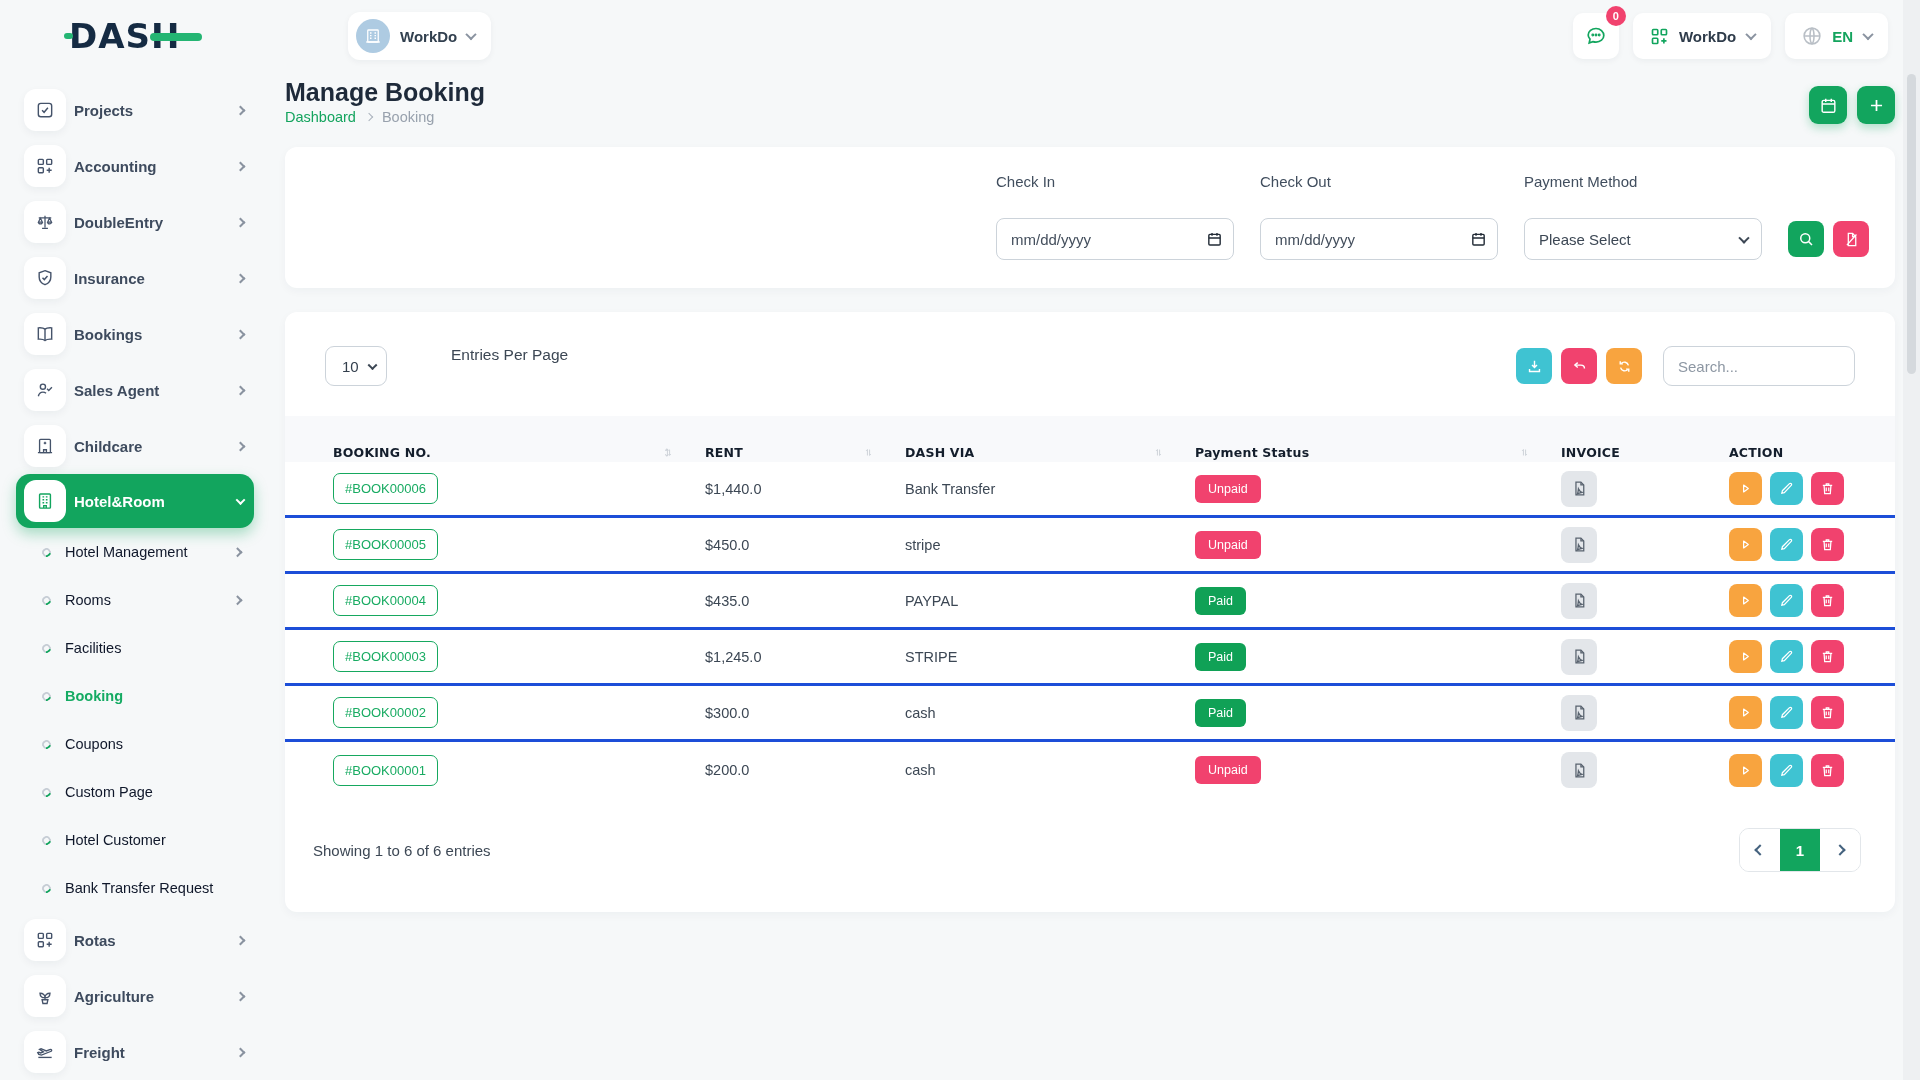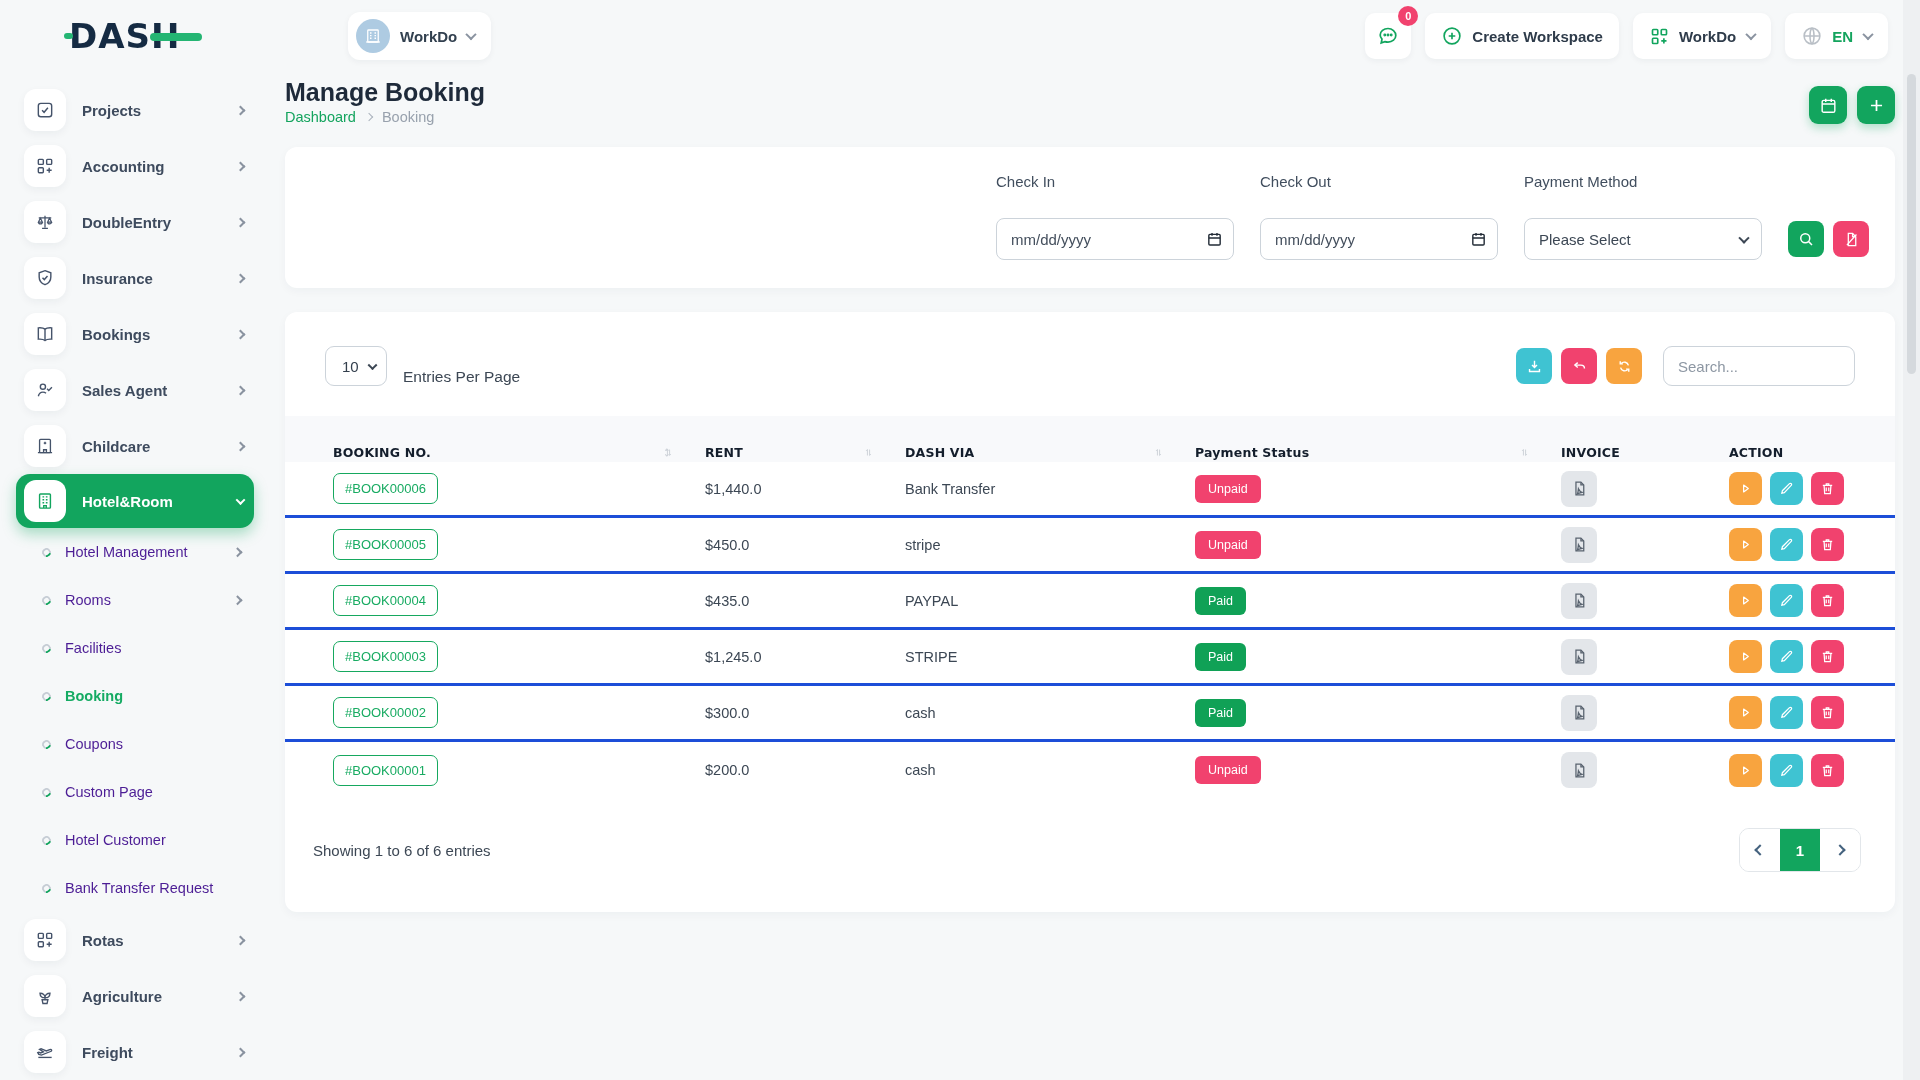--- a/index.html
+++ b/index.html
@@ -25,31 +25,31 @@
   .chev.right { transform:rotate(-45deg); }
   .top-right { margin-left:auto; display:flex; align-items:center; gap:14px; }
   .icon-pill, .text-pill { background:#fff; border-radius:10px; height:46px; box-shadow:0 2px 6px rgba(20,40,60,.05); display:flex; align-items:center; cursor:pointer; }
   .icon-pill { width:46px; justify-content:center; position:relative; }
   .msg-badge { position:absolute; top:-7px; right:-7px; min-width:20px; height:20px; border-radius:10px; background:#f1426e; color:#fff; font-size:11px; font-weight:700; display:flex; align-items:center; justify-content:center; padding:0 5px; }
   .text-pill { padding:0 16px; gap:9px; font-size:15px; font-weight:600; color:#2e3b4a; }
   .text-pill .chev { margin-left:2px; }
   .lang-label { color:#14a45e; font-weight:700; }
   
   .sidebar { position:absolute; left:0; top:72px; width:272px; bottom:0; padding:10px 18px 0 16px; overflow:hidden; }
-  .side-item { display:flex; align-items:center; height:56px; gap:16px; cursor:pointer; padding:0 10px 0 8px; }
+  .side-item { display:flex; align-items:center; height:56px; gap:8px; cursor:pointer; padding:0 10px 0 8px; }
   .side-icon-box { width:42px; height:42px; border-radius:12px; background:#fff; box-shadow:0 3px 8px rgba(20,40,60,.05); display:flex; align-items:center; justify-content:center; flex:0 0 auto; color:#45536a; }
   .side-label { font-size:15px; font-weight:600; color:#3e4b5e; flex:1; }
   .side-item .chev { flex:0 0 auto; width:7px; height:7px; }
   .side-item.active { background:#12a55e; border-radius:14px; height:54px; box-shadow:0 6px 14px rgba(18,165,94,.35); }
   .side-item.active .side-icon-box { box-shadow:none; color:#12a55e; }
   .side-item.active .side-label { color:#fff; font-weight:700; }
   .side-item.active .chev { border-color:#fff; }
   .sub-item { display:flex; align-items:center; height:48px; gap:14px; padding-left:26px; cursor:pointer; }
   .bullet { width:9px; height:9px; border-radius:50%; border:2px solid #c6cdd5; border-bottom-color:#12a55e; transform:rotate(-35deg); flex:0 0 auto; }
-  .sub-label { font-size:14.5px; font-weight:500; color:#4c1d95; flex:1; }
+  .sub-label { font-size:14.5px; font-weight:500; color:#0f172a; flex:1; }
   .sub-item.active .sub-label { color:#15ab63; font-weight:600; }
   .sub-item .chev { margin-right:14px; width:6.5px; height:6.5px; }
   
   .main { position:absolute; left:285px; right:25px; top:72px; }
   .page-head { display:flex; align-items:flex-start; }
   .page-title { font-size:25px; font-weight:700; color:#1e2a3a; margin-top:6px; }
   .breadcrumb { display:flex; align-items:center; gap:10px; margin-top:2px; font-size:14.5px; }
   .crumb-link { color:#14a45e; cursor:pointer; }
   .crumb-sep { width:6px; height:6px; border-right:1.8px solid #aab2bc; border-bottom:1.8px solid #aab2bc; transform:rotate(-45deg); }
   .crumb-current { color:#98a1ad; }
@@ -68,21 +68,21 @@
   }
   .text-input::placeholder { color:#444f5d; opacity:1; }
   .input-glyph { position:absolute; right:11px; top:50%; transform:translateY(-50%); pointer-events:none; display:flex; }
   .sel-chev { position:absolute; right:14px; top:50%; transform:translateY(-62%) rotate(45deg); width:8px; height:8px; border-right:2px solid #3c4754; border-bottom:2px solid #3c4754; pointer-events:none; }
   .filter-btns { display:flex; gap:9px; padding-bottom:3px; }
   .sq-btn { width:36px; height:36px; border:none; border-radius:8px; display:flex; align-items:center; justify-content:center; cursor:pointer; }
   .bg-green { background:#12a55e; } .bg-pink { background:#f1426e; }
   .bg-cyan { background:#3fc3d2; } .bg-orange { background:#f8a43f; }
   
   .table-card { margin-top:24px; padding:34px 0 40px; }
-  .controls { display:flex; align-items:flex-end; padding:0 40px; }
+  .controls { display:flex; align-items:flex-start; padding:0 40px;gap:48px; }
   .entries-wrap { position:relative; }
   .entries-select { width:62px; height:40px; border:1px solid #ccd3da; border-radius:9px; padding:0 24px 0 16px; font-size:15px; color:#333f4d; appearance:none; -webkit-appearance:none; background:#fff; outline:none; font-family:"Liberation Sans", sans-serif;}
   .entries-wrap .sel-chev { right:11px; width:7px; height:7px; }
   .entries-label { margin-left:16px; font-size:15.5px; color:#3c4754; }
   .controls-right { margin-left:auto; display:flex; align-items:center; gap:9px; }
   .search-input { width:192px; height:40px; border:1px solid #ccd3da; border-radius:9px; padding:0 14px; font-size:15px; color:#3c4754; outline:none; margin-left:12px; font-family:"Liberation Sans", sans-serif;}
   .search-input::placeholder { color:#8d97a3; }
   .tbl { margin-top:30px; }
   .trow { display:grid; grid-template-columns:372px 200px 290px 366px 168px 1fr; align-items:center; padding:0 40px 0 48px; }
   .thead { background:#f8f9fb; height:46px; font-size:12.5px; font-weight:700; color:#141e2c; letter-spacing:.2px; font-family:"DejaVu Sans", sans-serif;}
@@ -134,27 +134,20 @@
     <div class="icon-pill">
       <svg width="24" height="24" viewBox="0 0 24 24" fill="none" stroke="#12a55e" stroke-width="1.7">
           <path d="M12 4.5c-4.3 0-7.8 2.9-7.8 6.5 0 1.6.7 3 1.8 4.1L5.2 19l3.6-1.4c1 .3 2.1.5 3.2.5 4.3 0 7.8-2.9 7.8-6.6S16.3 4.5 12 4.5z"></path>
           <circle cx="8.8" cy="11" r=".6" fill="#12a55e"></circle>
           <circle cx="12" cy="11" r=".6" fill="#12a55e"></circle>
           <circle cx="15.2" cy="11" r=".6" fill="#12a55e"></circle>
         </svg>
       <span class="msg-badge">0</span>
     </div>
     <div class="text-pill">
-      <svg width="22" height="22" viewBox="0 0 24 24" fill="none" stroke="#12a55e" stroke-width="1.8">
-          <circle cx="12" cy="12" r="8.6"></circle>
-          <path d="M12 8.4v7.2M8.4 12h7.2"></path>
-        </svg>
-      <span>Create Workspace</span>
-    </div>
-    <div class="text-pill">
       <svg width="21" height="21" viewBox="0 0 24 24" fill="none" stroke="#12a55e" stroke-width="1.9">
           <rect x="4" y="4" width="6" height="6" rx="1"></rect>
           <rect x="14" y="4" width="6" height="6" rx="1"></rect>
           <rect x="4" y="14" width="6" height="6" rx="1"></rect>
           <path d="M17 14v6M14 17h6"></path>
         </svg>
       <span>WorkDo</span>
       <span class="chev down"></span>
     </div>
     <div class="text-pill">

